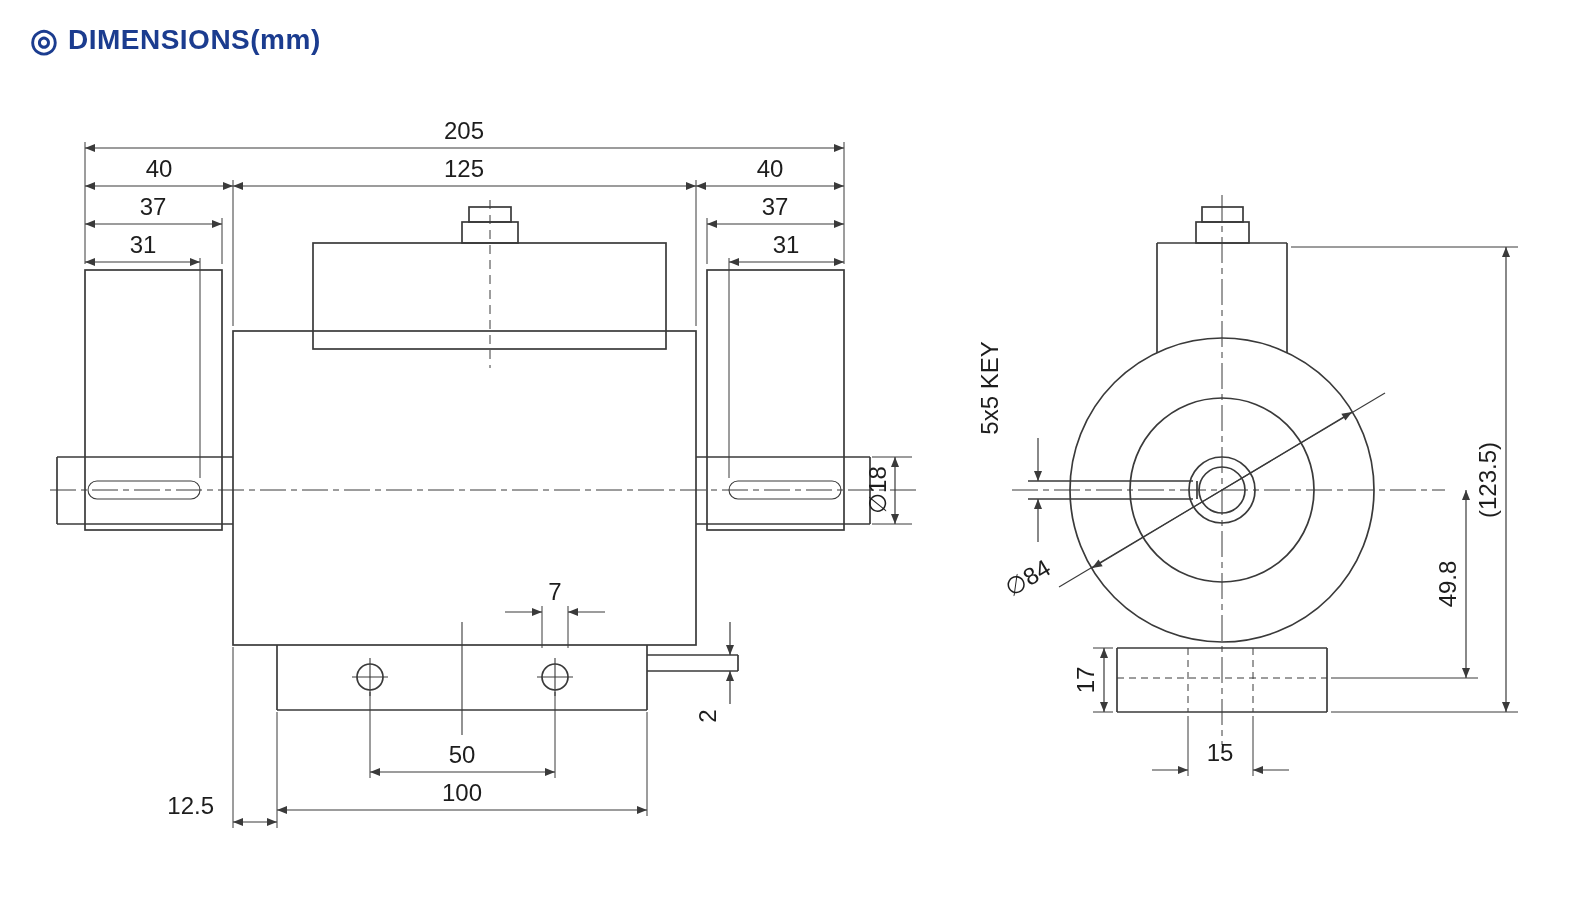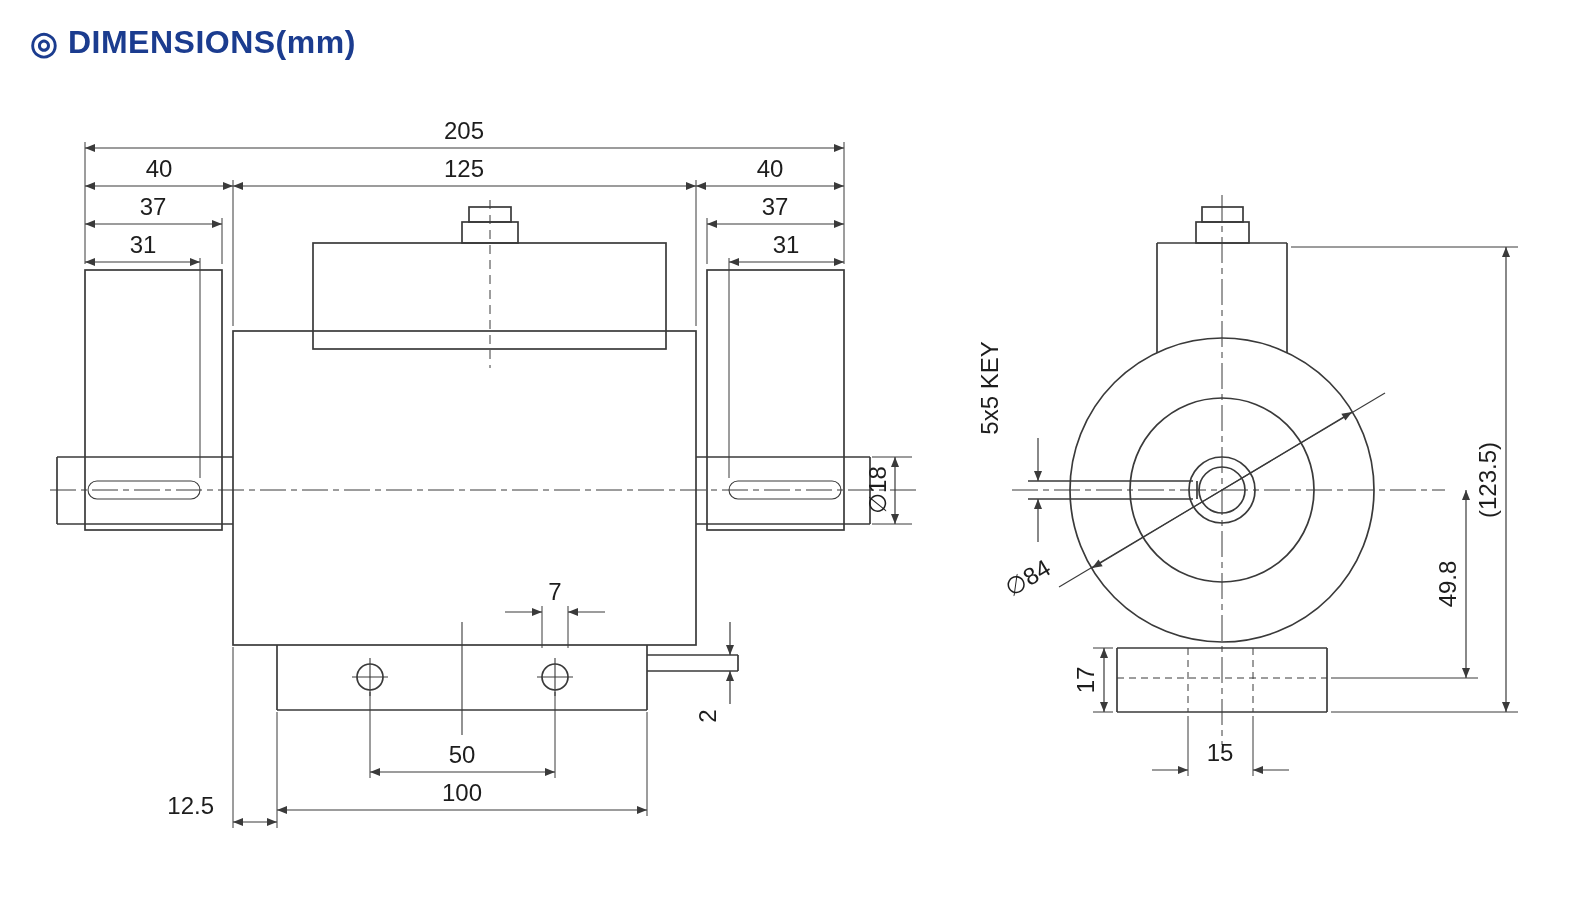--- a/index.html
+++ b/index.html
@@ -1,21 +1,21 @@
 <!DOCTYPE html>
 <html><head>
 <meta charset="utf-8">
 <style>
   html,body{margin:0;padding:0;background:#ffffff;}
   .page{position:relative;width:1589px;height:910px;background:#fff;overflow:hidden;
         font-family:"Liberation Sans", sans-serif;}
   .title-bar{position:absolute;left:30px;top:24px;display:flex;align-items:center;gap:10px;
              color:#1b3c8f;}
   .title-icon{font-size:32px;line-height:1;font-weight:bold;}
-  .title-text{font-size:32px;font-weight:bold;letter-spacing:0.5px;}
+  .title-text{font-size:28px;font-weight:bold;letter-spacing:0.5px;}
   svg{position:absolute;left:0;top:0;}
   .ln{stroke:#3a3a3a;stroke-width:1.7;fill:none;stroke-linecap:butt;}
   .thin{stroke:#3a3a3a;stroke-width:1.1;fill:none;}
   .ext{stroke:#3a3a3a;stroke-width:1.0;fill:none;}
   .dim{stroke:#3a3a3a;stroke-width:1.2;fill:none;}
   .cl{stroke:#3a3a3a;stroke-width:1.0;fill:none;stroke-dasharray:26 5 6 5;}
   .dash{stroke:#3a3a3a;stroke-width:1.0;fill:none;stroke-dasharray:9 6;}
   .hid{stroke:#3a3a3a;stroke-width:1.0;fill:none;stroke-dasharray:7 5;}
   text{font-family:"Liberation Sans", sans-serif;font-size:24px;fill:#1d1d1d;}
 </style>

